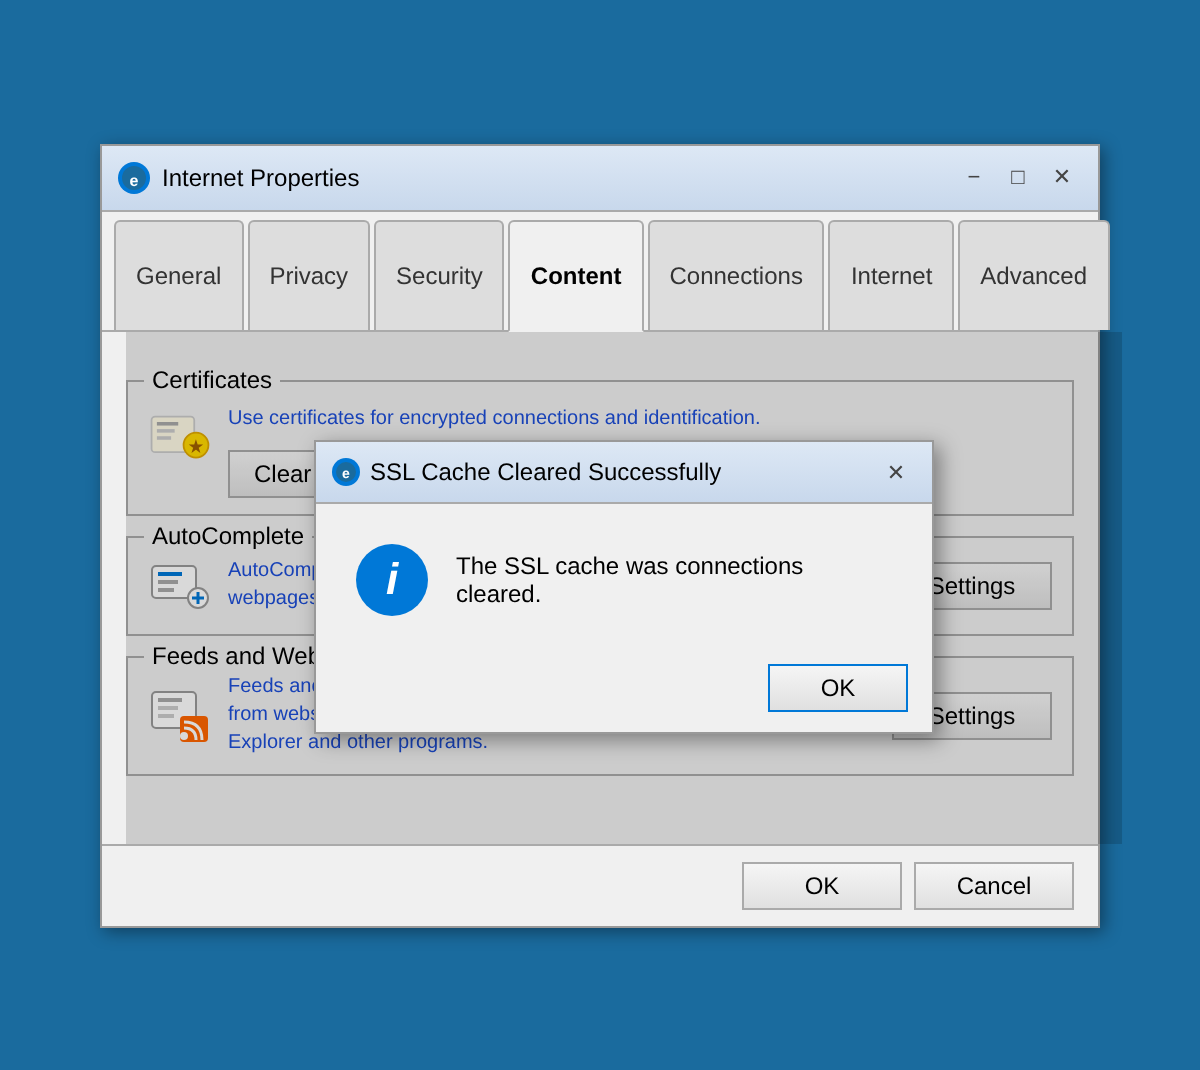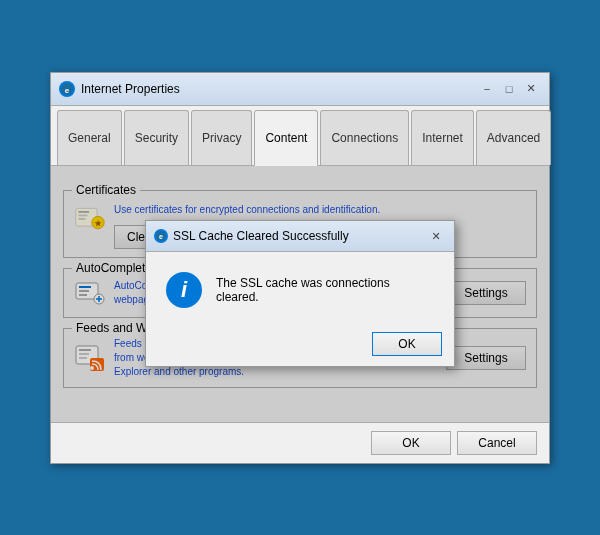--- a/index.html
+++ b/index.html
@@ -92,21 +92,21 @@
       cursor: pointer;
       font-size: 12px;
       border-radius: 3px 3px 0 0;
       color: #333;
     }
 
     .tab.active {
       background: #f0f0f0;
       border-bottom: 1px solid #f0f0f0;
       margin-bottom: -1px;
-      font-weight: normal;
+      font-weight: bold;
       color: #000;
       z-index: 1;
     }
 
     
     .content {
       padding: 24px 12px;
       background: #f0f0f0;
     }
 
@@ -188,21 +188,21 @@
       padding: 8px 12px;
       gap: 6px;
       border-top: 1px solid #aaa;
       background: #f0f0f0;
     }
 
     
     .overlay {
       position: absolute;
       top: 0;
-      left: 0;
+      left: 12px;
       width: 100%;
       height: 100%;
       background: rgba(0,0,0,0.15);
       display: flex;
       align-items: center;
       justify-content: center;
       z-index: 10;
     }
 
     .dialog {
@@ -305,22 +305,22 @@
     </div>
     <div class="title-controls">
       <button class="title-btn">−</button>
       <button class="title-btn">□</button>
       <button class="title-btn close">✕</button>
     </div>
   </div>
 
   <div class="tab-bar">
     <div class="tab">General</div>
+    <div class="tab">Privacy</div>
     <div class="tab">Security</div>
-    <div class="tab">Privacy</div>
     <div class="tab active">Content</div>
     <div class="tab">Connections</div>
     <div class="tab">Internet</div>
     <div class="tab">Advanced</div>
   </div>
 
   <div class="content" style="position:relative;">
 
     <div class="section">
       <span class="section-title">Certificates</span>

